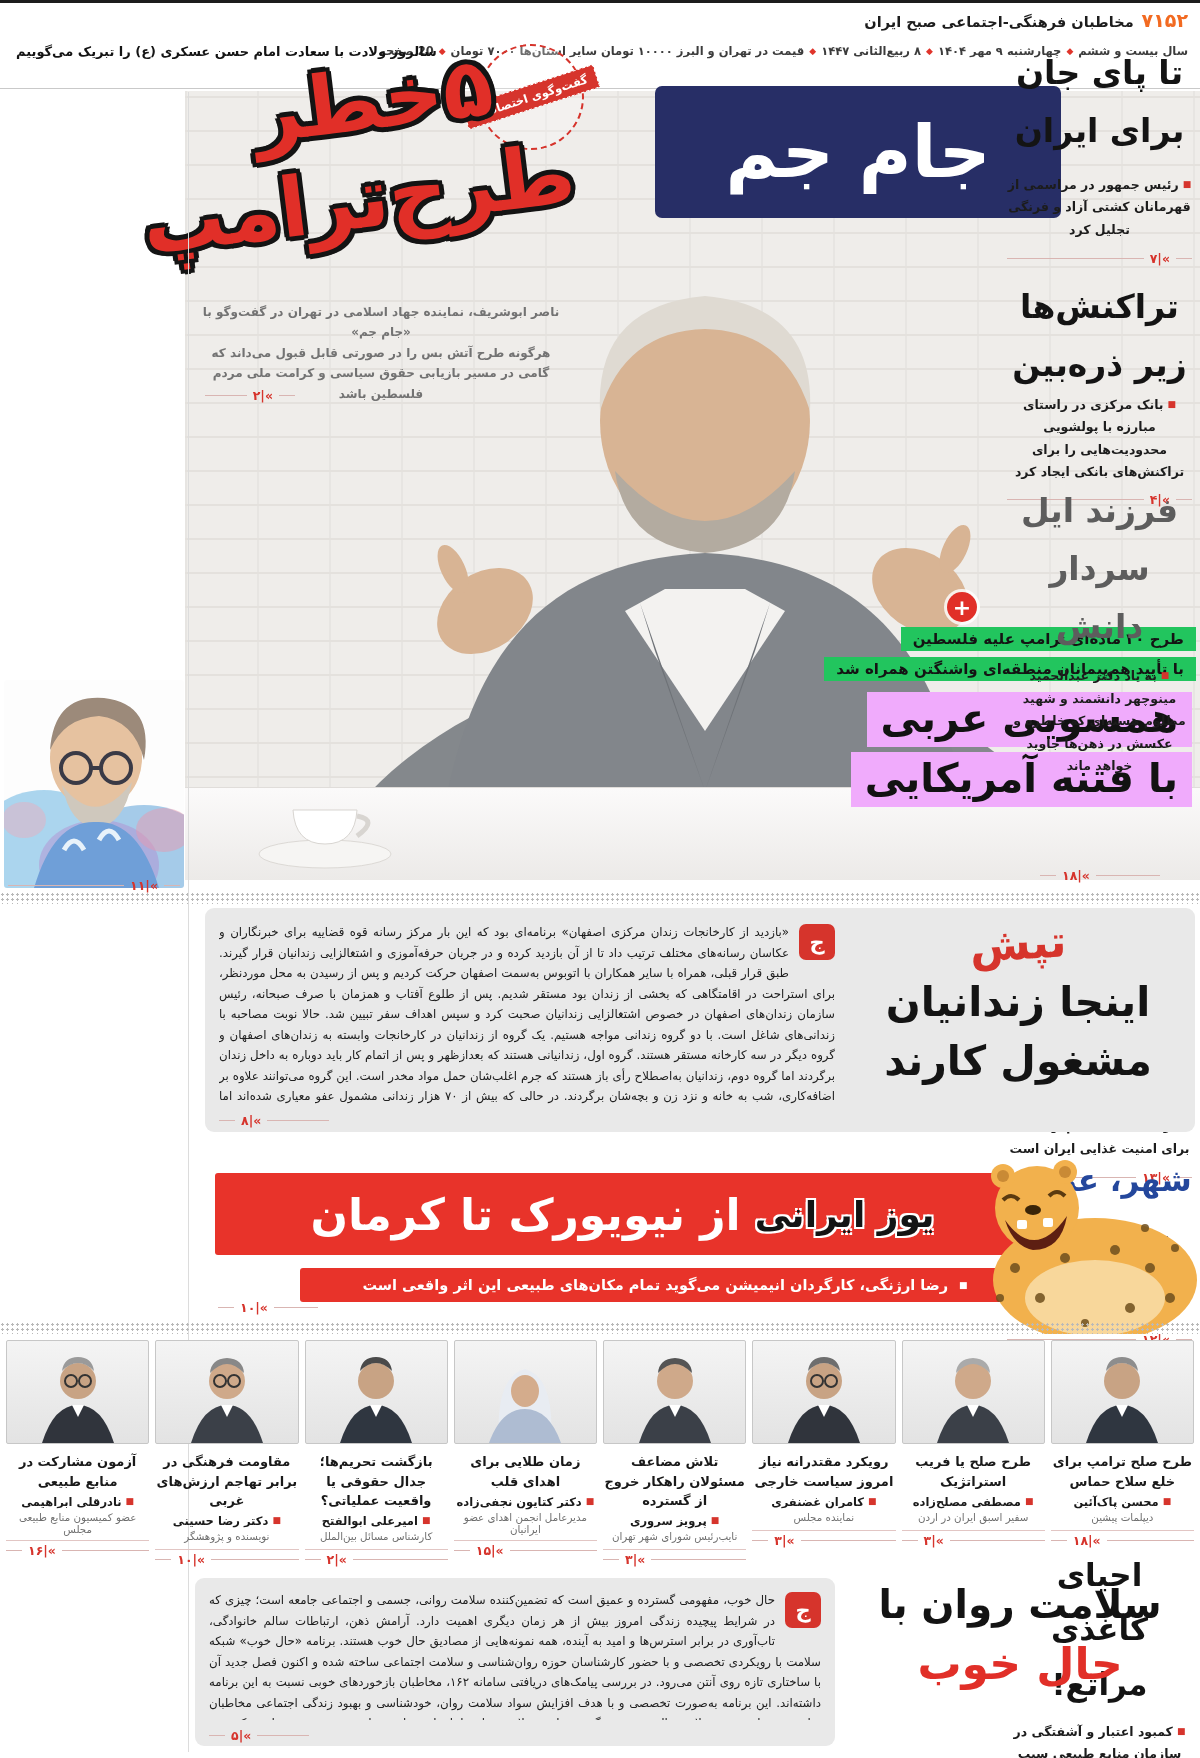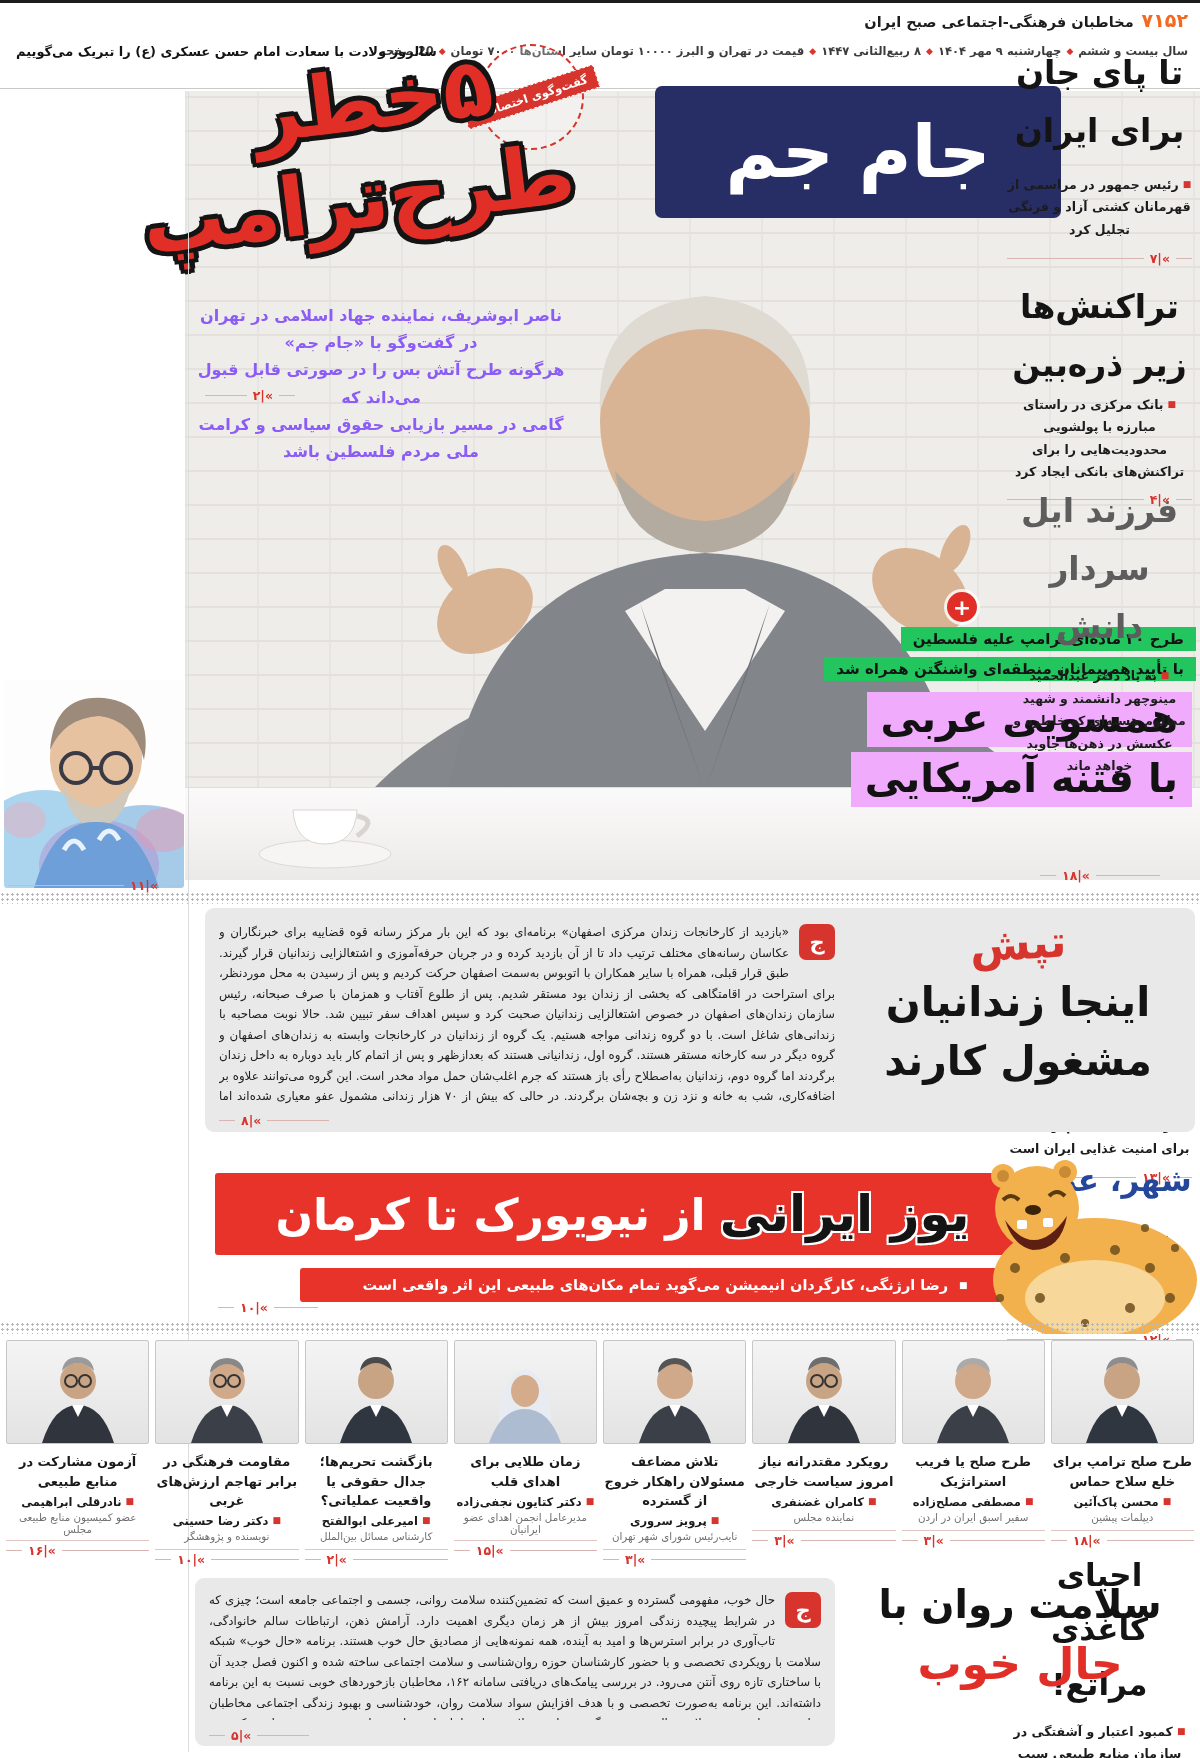--- a/index.html
+++ b/index.html
@@ -29,21 +29,21 @@
   
   .stamp{top:44px;left:478px;width:102px;height:102px;border:2px dashed #d6342c;border-radius:50%;
      display:flex;align-items:center;justify-content:center;transform:rotate(-12deg);background:rgba(255,255,255,.25);}
   .stamp-label{background:#d6342c;color:#fff;font-size:11.5px;font-weight:bold;padding:4px 9px;border-radius:2px;
      border:1px dashed #fff;white-space:nowrap;transform:rotate(-6deg);}
   
   .red-head{top:52px;left:188px;width:382px;transform:rotate(-7deg);text-align:center;line-height:1.18;}
   .red-head .l{font-size:82px;font-weight:bold;color:#e12f28;
      text-shadow:4px 4px 0 #141414,-4px 4px 0 #141414,4px -4px 0 #141414,-4px -4px 0 #141414,
                  0 5px 0 #141414,5px 0 0 #141414,0 -5px 0 #141414,-5px 0 0 #141414;}
-  .lead{top:302px;left:195px;width:372px;text-align:center;font-size:16px;font-weight:bold;line-height:1.7;color:#8b5cf6;}
+  .lead{top:302px;left:195px;width:372px;text-align:center;font-size:12px;font-weight:bold;line-height:1.7;color:#737373;}
   
   .marker{display:flex;align-items:center;gap:6px;}
   .marker .mline{flex:1;height:1px;background:#d9b5b2;}
   .marker .mshort{width:16px;height:1px;background:#d9b5b2;}
   .marker .mnum{direction:ltr;color:#d6342c;font-size:12.5px;font-weight:bold;white-space:nowrap;}
   
   .kicker{right:4px;background:#22c55e;color:#141414;font-weight:bold;font-size:15px;padding:3px 12px;white-space:nowrap;}
   .yellow-big{right:8px;background:#f0abfc;color:#121212;font-weight:bold;font-size:40px;padding:3px 14px 6px;white-space:nowrap;line-height:1.15;}
   .plus-icon{top:592px;left:947px;width:30px;height:30px;border-radius:50%;background:#e12f28;color:#fff;
      display:flex;align-items:center;justify-content:center;font-size:22px;font-weight:bold;box-shadow:0 0 0 3px rgba(255,255,255,.8);}
@@ -60,21 +60,21 @@
   
   .graybox{background:#e9e9e9;border-radius:9px;}
   .body-text{font-size:11.8px;line-height:1.74;text-align:justify;color:#202020;overflow:hidden;}
   .quote-icon{float:right;width:36px;height:36px;background:#d6342c;border-radius:7px;color:#fff;
      display:flex;align-items:center;justify-content:center;font-size:21px;font-weight:bold;margin:2px 0 4px 10px;}
   .tapesh-logo{color:#d6342c;font-size:44px;font-weight:bold;transform:rotate(-3deg);}
   .tapesh-head{font-size:41px;font-weight:bold;color:#141414;line-height:1.45;}
   
   .cheetah-band{top:1173px;left:215px;width:815px;height:82px;background:#e8332a;border-radius:3px;
      display:flex;align-items:center;justify-content:center;gap:14px;white-space:nowrap;}
-  .cheetah-black{color:#141414;font-size:50px;font-weight:bold;
+  .cheetah-black{color:#141414;font-size:36px;font-weight:bold;
      text-shadow:2px 2px 0 #fff,-2px 2px 0 #fff,2px -2px 0 #fff,-2px -2px 0 #fff;}
   .cheetah-white{color:#fff;font-size:44px;font-weight:bold;}
   .cheetah-sub{top:1268px;left:300px;width:730px;height:34px;background:#e8332a;border-radius:3px;color:#fff;
      font-size:14.5px;font-weight:bold;display:flex;align-items:center;justify-content:center;gap:7px;}
   .cheetah-sub .bullet{color:#fff;}
   
   .people{top:1340px;left:6px;width:1188px;display:flex;gap:6px;}
   .pcell{flex:1;min-width:0;}
   .pphoto{height:102px;border:1px solid #c7c7c7;border-radius:2px;background:linear-gradient(#f4f4f4,#e3e3e3);
      display:flex;align-items:flex-end;justify-content:center;overflow:hidden;}

